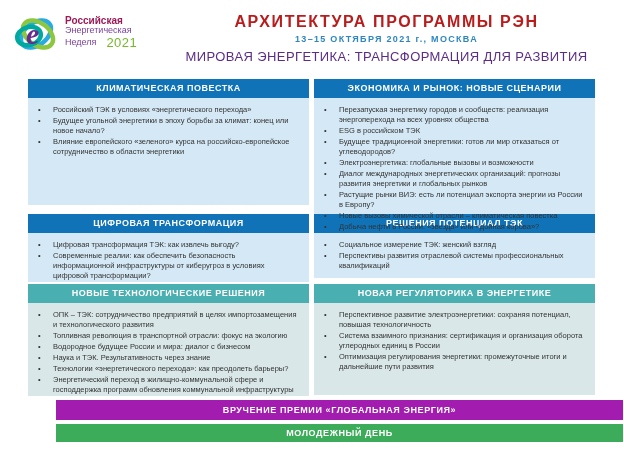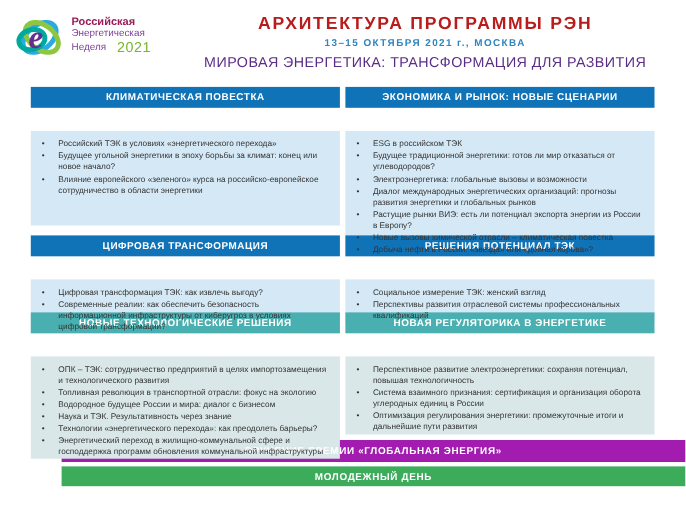--- a/index.html
+++ b/index.html
@@ -19,21 +19,21 @@
   .titles{flex:1;text-align:center;padding-top:6px;}
   .main-title{color:#b91c1c;font-weight:bold;font-size:16px;letter-spacing:1.6px;}
   .date-line{color:#2e86c1;font-weight:bold;font-size:9px;letter-spacing:1.3px;margin-top:3px;}
   .subtitle{color:#5b2c86;font-weight:normal;font-size:13px;letter-spacing:.4px;margin-top:5px;}
   
   .grid{margin-left:28px;width:567px;}
   .row{display:flex;gap:5px;}
   .row1{margin-bottom:9px;}
   .row2{margin-bottom:6px;}
   .row3{margin-bottom:5px;}
-  .cell{width:281px;display:flex;flex-direction:column;box-sizing:border-box;gap:21px;}
+  .cell{width:281px;display:flex;flex-direction:column;box-sizing:border-box;}
   .cell-header{
     height:19px;line-height:19px;text-align:center;color:#fff;font-weight:bold;
     font-size:9px;letter-spacing:.5px;flex:0 0 auto;
   }
   .blue .cell-header{background:#1073b8;}
   .teal .cell-header{background:#4aafb0;}
   .cell-body{
     margin:0;padding:7px 12px 0 0;list-style:none;flex:1;box-sizing:border-box;
   }
   .blue .cell-body{background:#d4e8f5;}
@@ -90,20 +90,21 @@
         <div class="cell-header">КЛИМАТИЧЕСКАЯ ПОВЕСТКА</div>
         <ul class="cell-body">
           <li>Российский ТЭК в условиях «энергетического перехода»</li>
           <li>Будущее угольной энергетики в эпоху борьбы за климат: конец или новое начало?</li>
           <li>Влияние европейского «зеленого» курса на российско-европейское сотрудничество в области энергетики</li>
         </ul>
       </div>
       <div class="cell blue h126">
         <div class="cell-header">ЭКОНОМИКА И РЫНОК: НОВЫЕ СЦЕНАРИИ</div>
         <ul class="cell-body">
+          <li>Перезапуская энергетику городов и сообществ: реализация энергоперехода на всех уровнях общества</li>
           <li>ESG в российском ТЭК</li>
           <li>Будущее традиционной энергетики: готов ли мир отказаться от углеводородов?</li>
           <li>Электроэнергетика: глобальные вызовы и возможности</li>
           <li>Диалог международных энергетических организаций: прогнозы развития энергетики и глобальных рынков</li>
           <li>Растущие рынки ВИЭ: есть ли потенциал экспорта энергии из России в Европу?</li>
           <li>Новые вызовы химической отрасли – климатическая повестка</li>
           <li>Добыча нефти в России: «звезда» или «дойная корова»?</li>
         </ul>
       </div>
     </div>

